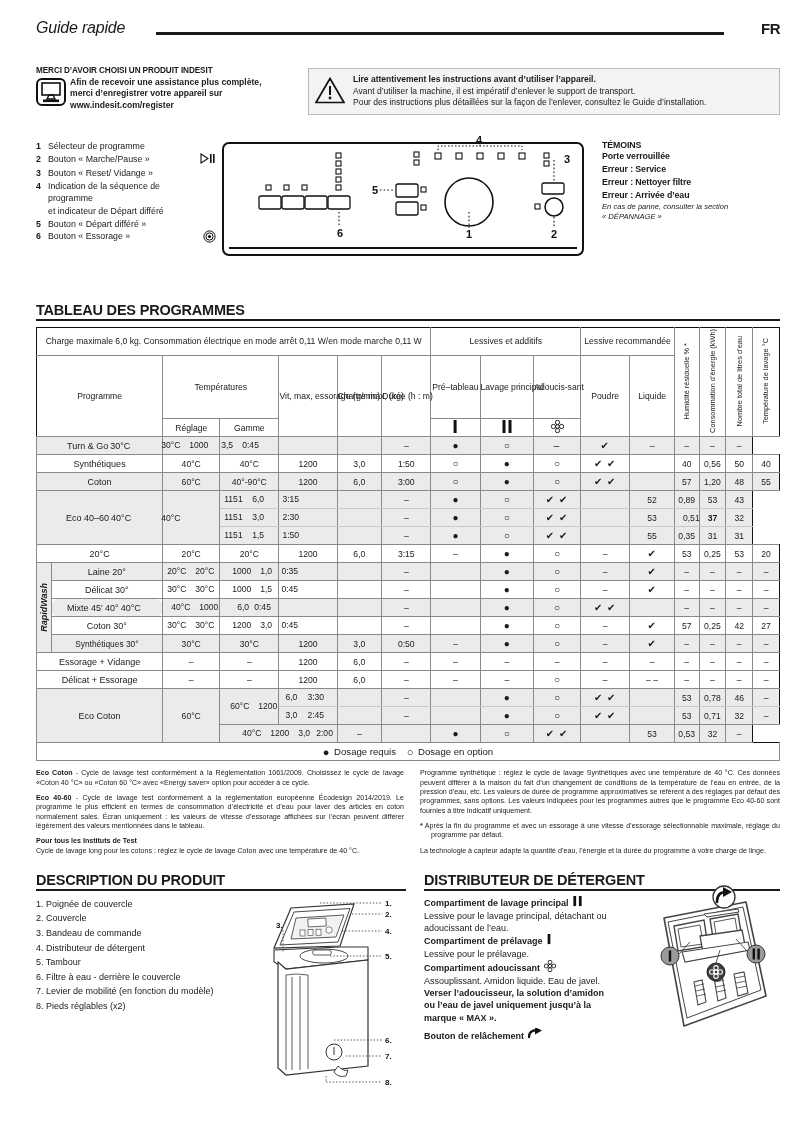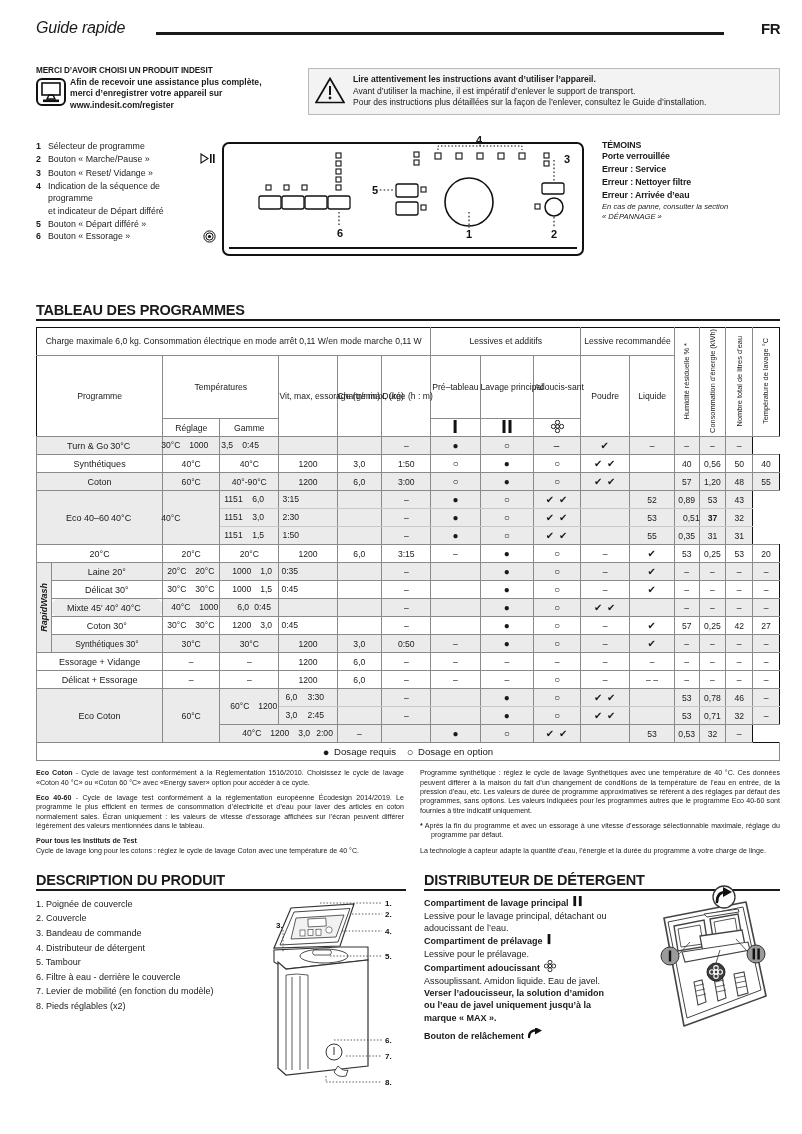--- a/index.html
+++ b/index.html
@@ -763,21 +763,21 @@
             <span style="margin-left:2px">Dosage en option</span>
           </td>
         </tr>
       </tbody>
     </table>
   </div>
 
   <div class="notes">
     <div class="notes-col">
       <div class="nt">
-        <b>Eco Coton</b><span> - Cycle de lavage test conformément à la Réglementation 1516/2010. Choisissez le cycle de lavage «Coton 40 °C» ou «Coton 60 °C» avec «Energy saver» option pour accéder à ce cycle.</span>
+        <b>Eco Coton</b><span> - Cycle de lavage test conformément à la Réglementation 1061/2009. Choisissez le cycle de lavage «Coton 40 °C» ou «Coton 60 °C» avec «Energy saver» option pour accéder à ce cycle.</span>
       </div>
       <div class="nt">
         <b>Eco 40-60</b><span> - Cycle de lavage test conformément à la réglementation européenne Écodesign 2014/2019. Le programme le plus efficient en termes de consommation d’électricité et d’eau pour laver des articles en coton normalement sales. Écran uniquement : les valeurs de vitesse d’essorage affichées sur l’écran peuvent différer légèrement des valeurs mentionnées dans le tableau.</span>
       </div>
       <div class="nt" style="margin-bottom:0">
         <b>Pour tous les Instituts de Test</b>
       </div>
       <div class="nt">
         <span>Cycle de lavage long pour les cotons : réglez le cycle de lavage Coton avec une température de 40 °C.</span>
       </div>

